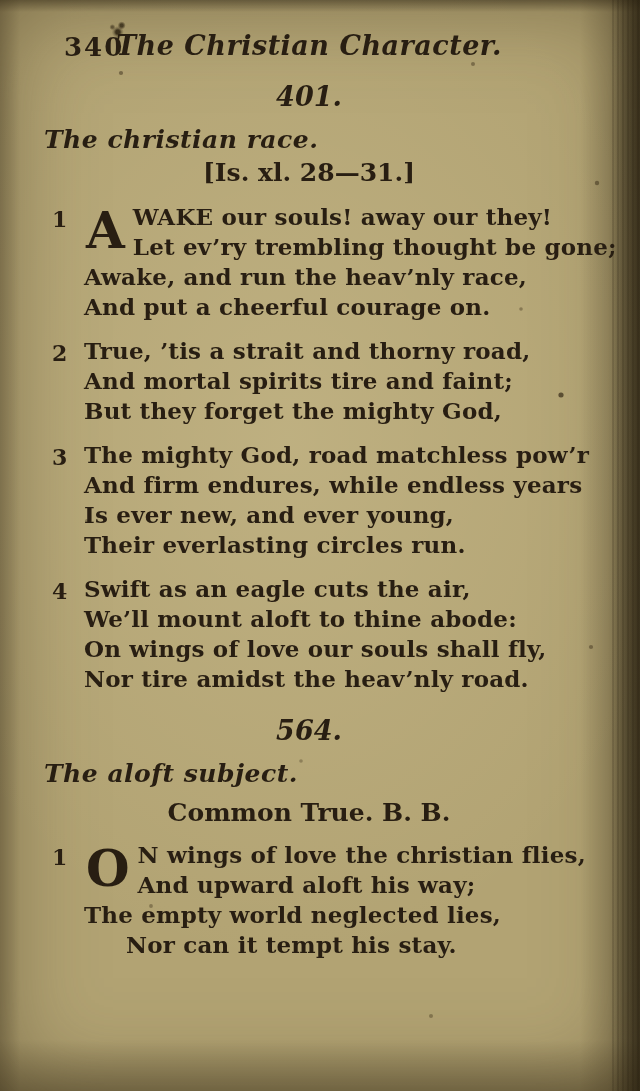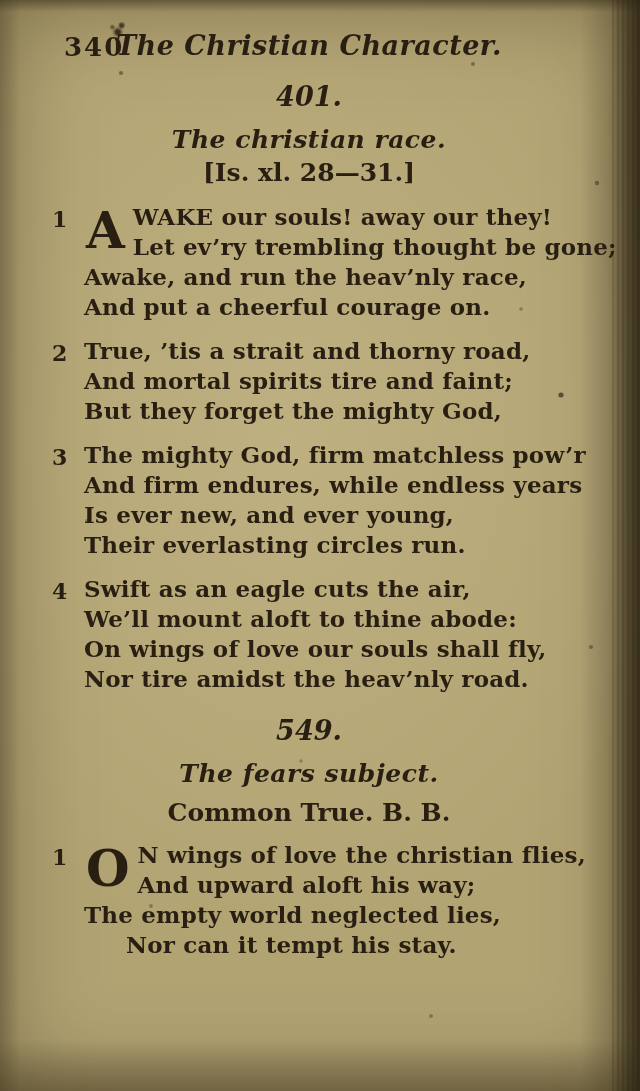--- a/index.html
+++ b/index.html
@@ -47,21 +47,21 @@
       radial-gradient(circle at 72% 28%, rgba(40,30,14,0.75) 1.5px, rgba(0,0,0,0) 4px),
       radial-gradient(circle at 20% 20%, rgba(40,30,14,0.55) 1px, rgba(0,0,0,0) 3px);
     transform:rotate(-18deg);
   }
   .running-title{display:block;text-align:center;font-style:italic;font-size:27px;font-weight:600;letter-spacing:0.5px;}
 
   .hymn-number{text-align:center;font-size:27px;font-weight:600;line-height:34px;margin:14px 0 0;font-style:italic;}
   .hymn-number.second{margin-top:20px;}
   .meter-line{text-align:center;font-size:25px;line-height:31px;margin-top:8px;font-weight:600;}
   .meter-line .sc{font-variant:small-caps;letter-spacing:1px;margin-left:10px;}
-  .hymn-title{text-align:center;font-style:italic;font-size:25px;line-height:31px;margin-top:10px;font-weight:600;letter-spacing:0.5px;}
+  .hymn-title{text-align:left;font-style:italic;font-size:25px;line-height:31px;margin-top:10px;font-weight:600;letter-spacing:0.5px;}
   .scripture{text-align:center;font-size:25px;line-height:31px;margin-top:2px;font-weight:600;}
 
   .verse{position:relative;padding-left:40px;margin-top:14px;font-size:23px;line-height:30px;font-weight:600;}
   .verse-402{margin-top:12px;}
   .vnum{position:absolute;left:8px;top:2px;font-size:22px;}
   .vlines{overflow:visible;}
   .dropcap{float:left;font-size:50px;line-height:52px;height:56px;margin:3px 8px 0 2px;font-weight:600;}
   .vline{white-space:nowrap;letter-spacing:0.2px;}
   .indent-sm{padding-left:10px;}
   .indent-cm{padding-left:42px;}
@@ -101,41 +101,41 @@
         <div class="vlines">
           <div class="vline">True, ’tis a strait and thorny road,</div>
           <div class="vline">And mortal spirits tire and faint;</div>
           <div class="vline">But they forget the mighty God,</div>
         </div>
       </div>
 
       <div class="verse">
         <span class="vnum">3</span>
         <div class="vlines">
-          <div class="vline">The mighty God, firm matchless pow’r</div>
+          <div class="vline">The mighty God, road matchless pow’r</div>
           <div class="vline">And firm endures, while endless years</div>
           <div class="vline">Is ever new, and ever young,</div>
           <div class="vline">Their everlasting circles run.</div>
         </div>
       </div>
 
       <div class="verse">
         <span class="vnum">4</span>
         <div class="vlines">
           <div class="vline">Swift as an eagle cuts the air,</div>
           <div class="vline">We’ll mount aloft to thine abode:</div>
           <div class="vline">On wings of love our souls shall fly,</div>
           <div class="vline">Nor tire amidst the heav’nly road.</div>
         </div>
       </div>
     </section>
 
     <section>
-      <h2 class="hymn-number second">549.</h2>
-      <div class="hymn-title">The fears subject.</div>
+      <h2 class="hymn-number second">564.</h2>
+      <div class="hymn-title">The aloft subject.</div>
       <div class="meter-line">Common True. B. B.</div>
 
       <div class="verse verse-402">
         <span class="vnum">1</span>
         <div class="vlines">
           <span class="dropcap">O</span>
           <div class="vline">N wings of love the christian flies,</div>
           <div class="vline indent-sm">And upward aloft his way;</div>
           <div class="vline">The empty world neglected lies,</div>
           <div class="vline indent-cm">Nor can it tempt his stay.</div>

